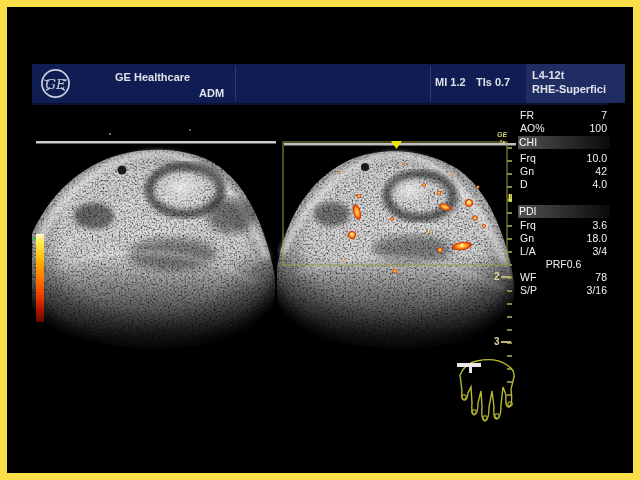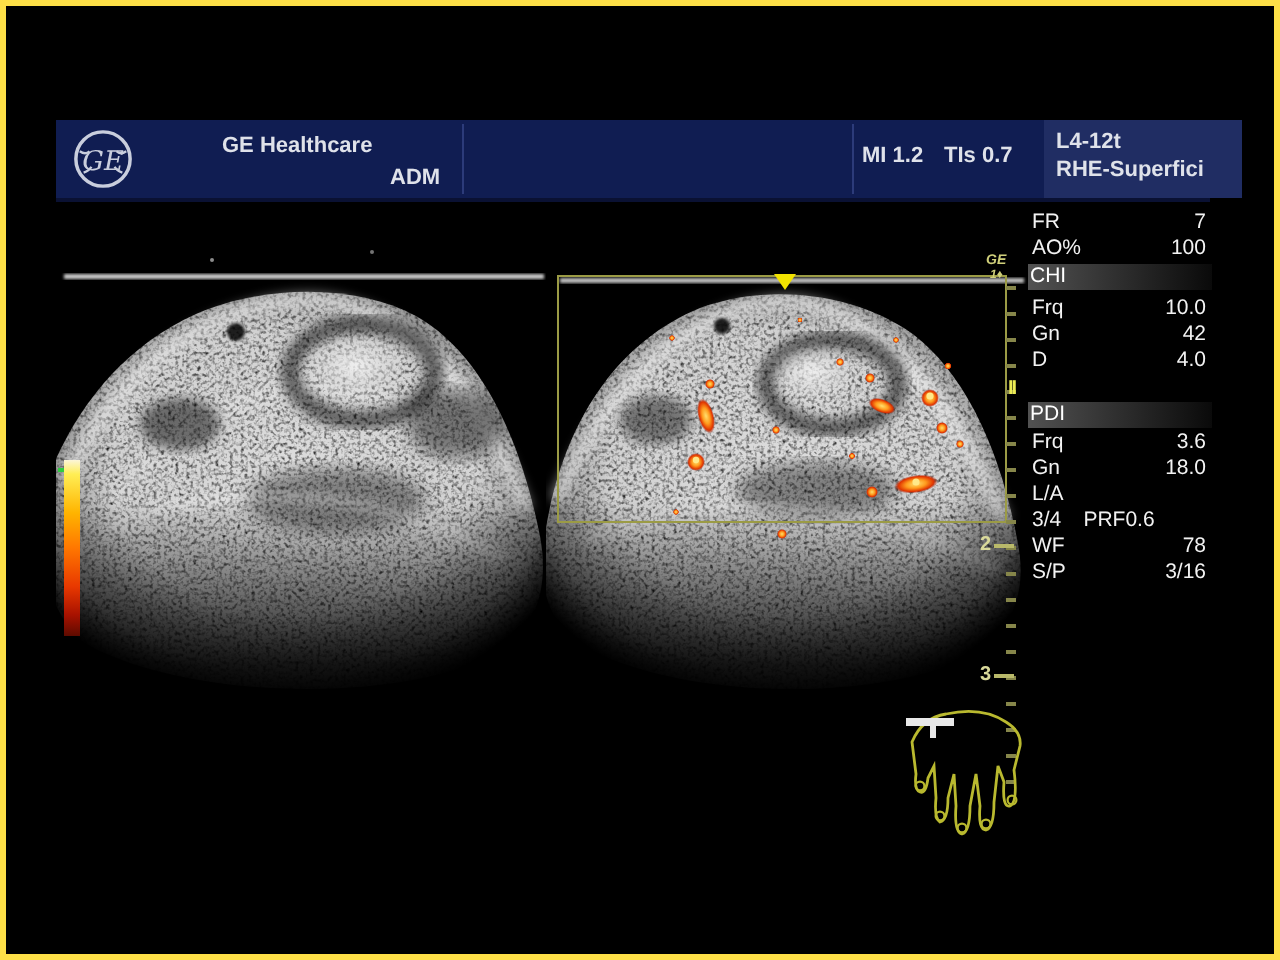--- a/index.html
+++ b/index.html
@@ -1,19 +1,19 @@
 <!DOCTYPE html>
 <html><head>
 <meta charset="utf-8">
 <style>
   html,body{margin:0;padding:0;background:#000;}
   #screen{
     position:relative;width:640px;height:480px;background:#000;overflow:hidden;
     font-family:"Liberation Sans",sans-serif;box-sizing:border-box;
-    border:3px solid #fde047;
+    border:7px solid #fde047;
   }
   .abs{position:absolute;}
   
   #topbar{left:25px;top:57px;width:577px;height:39px;background:#101d52;z-index:6;
           border-bottom:2px solid #0a1133;}
   #topbar .divider{position:absolute;top:2px;bottom:2px;width:1px;background:#2c3b7a;}
   .hdr-text{position:absolute;color:#dfe2ea;font-weight:bold;font-size:11px;white-space:nowrap;}
   #probe-box{position:absolute;left:494px;top:0;width:99px;height:39px;background:#202d63;overflow:hidden;}
   #probe-box .hdr-text{left:6px;}
   
@@ -199,21 +199,21 @@
 
     <div class="sect-hdr" style="top:101px;">PDI</div>
     <div class="prow" style="top:115px;">
       <span>Frq</span>
       <span>3.6</span>
     </div>
     <div class="prow" style="top:128px;">
       <span>Gn</span>
       <span>18.0</span>
     </div>
-    <div class="prow" style="top:141px;flex-direction:column;">
+    <div class="prow" style="top:141px;">
       <span>L/A</span>
       <span>3/4</span>
     </div>
     <div class="prow" style="top:154px;justify-content:center;">
       <span>PRF</span>
       <span>0.6</span>
     </div>
     <div class="prow" style="top:167px;">
       <span>WF</span>
       <span>78</span>

